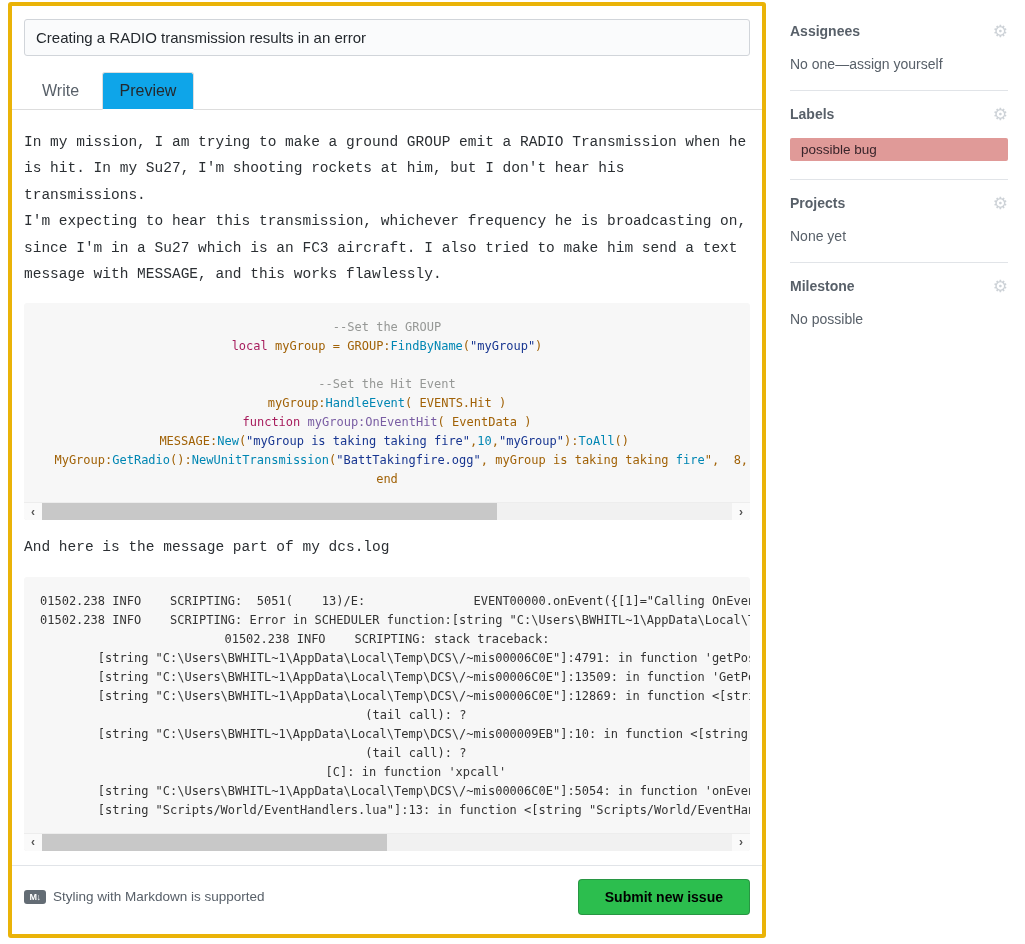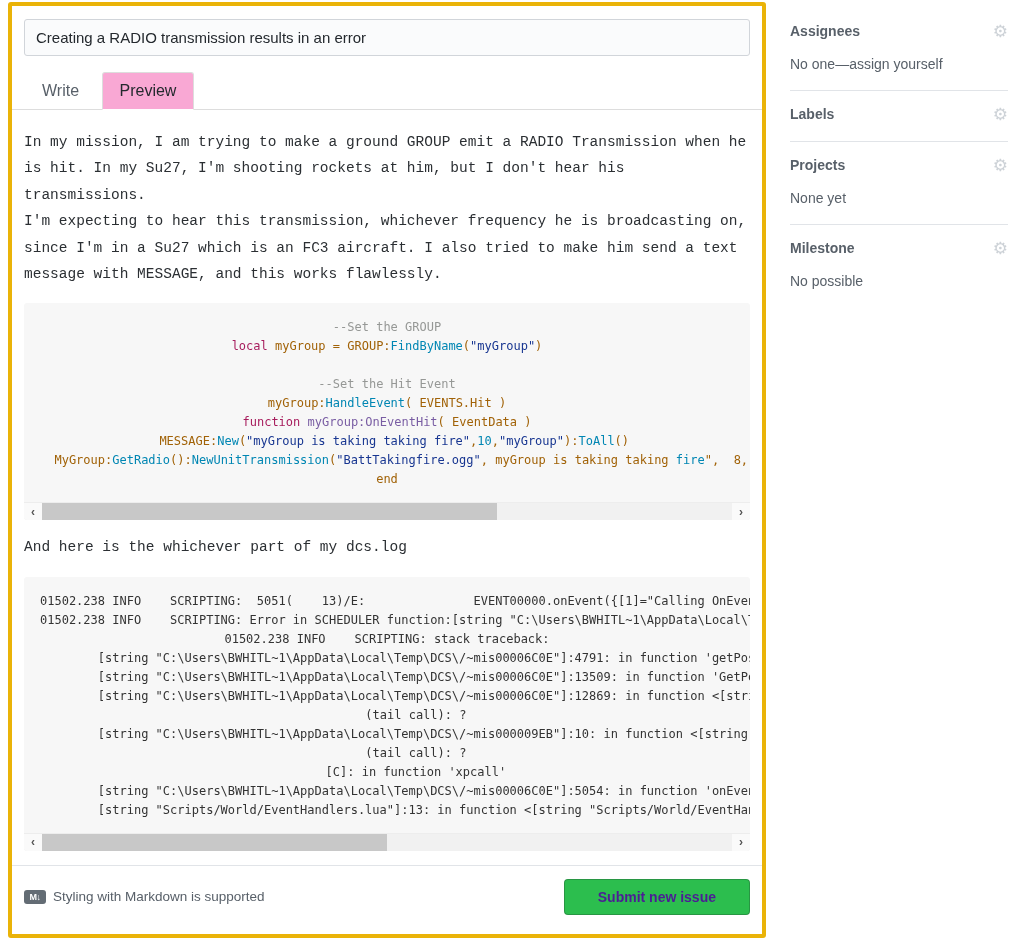--- a/index.html
+++ b/index.html
@@ -10,21 +10,21 @@
     border:4px solid #eab308; border-radius:3px; background:#fff; }
 
   .title-wrap { padding:13px 12px 0 12px; }
   .title-input { width:100%; height:37px; border:1px solid #d1d5da; border-radius:3px;
     background:#fafbfc; font-family:"Liberation Sans", sans-serif; font-size:15px;
     color:#24292e; padding:0 11px; outline:none; }
 
   .tabnav { margin-top:16px; padding:0 12px; border-bottom:1px solid #ddd; }
   .tab { display:inline-block; padding:9px 17px; font-size:16px; color:#586069;
     cursor:pointer; border:1px solid transparent; margin-bottom:-1px; }
-  .tab.active { background:#f9a8d4; border:1px solid #ddd; border-bottom:1px solid #fff;
+  .tab.active { background:#0ea5e9; border:1px solid #ddd; border-bottom:1px solid #fff;
     border-radius:3px 3px 0 0; color:#24292e; }
 
   .preview-body { padding:19px 12px 0 12px; }
   .markdown { font-size:14.5px; line-height:1.82; color:#2b2f33; }
   .markdown p { margin-bottom:16px;font-family:Liberation Mono, monospace; }
 
   .code-wrap { background:#f7f7f7; border-radius:3px; margin:16px 0 14px 0; overflow:hidden;text-align:center; }
   .code-inner { padding:15px 16px 13px 16px; font-family:"DejaVu Sans Mono","Liberation Mono",monospace;
     font-size:12px; line-height:19px; white-space:pre; overflow:hidden; color:#333; }
   .code-inner div { height:19px; white-space:pre; }
@@ -43,22 +43,22 @@
   .hs-track { flex:1; position:relative; background:#f1f1f1; }
   .hs-thumb { position:absolute; top:0; bottom:0; left:0; background:#c8c8c8; cursor:pointer; }
 
   .form-footer { border-top:1px solid #e1e4e8; margin-top:4px; padding:13px 12px;
     display:flex; align-items:center; justify-content:space-between; }
   .md-note { display:flex; align-items:center; gap:7px; color:#586069; font-size:13.5px; cursor:pointer; }
   .md-badge { display:inline-flex; align-items:center; justify-content:center;
     width:22px; height:14px; background:#636c74; border-radius:3px; color:#fff;
     font-size:9px; font-weight:bold; letter-spacing:-0.5px; }
   .submit-btn { background:#2cbe4e; border:1px solid rgba(27,31,35,0.25); border-radius:4px;
-    color:#4c1d95; font-family:"Liberation Sans", sans-serif; font-size:14px; font-weight:bold;
-    padding:9px 33px; cursor:pointer; }
+    color:#000000; font-family:"Liberation Sans", sans-serif; font-size:14px; font-weight:bold;
+    padding:9px 26px; cursor:pointer; }
 
   .sidebar { position:absolute; left:790px; top:8px; width:218px; }
   .side-section { border-bottom:1px solid #e1e4e8; padding:15px 0 18px 0; }
   .side-section.last { border-bottom:none; }
   .side-head { display:flex; align-items:flex-start; justify-content:space-between; }
   .side-title { font-size:14px; font-weight:bold; color:#586069; }
   .gear { color:#cdd2d7; font-size:17px; line-height:1; cursor:pointer; }
   .side-body { margin-top:16px; font-size:14px; color:#586069; }
   .label-chip { margin-top:15px; padding:4px 11px; border-radius:2px; font-size:13.5px;
     color:#38242a; cursor:pointer; }
@@ -85,21 +85,21 @@
         <div class="code-inner"><div><span class="t-c">--Set the GROUP</span></div><div><span class="t-k">local</span><span class="t-p"> myGroup = GROUP:</span><span class="t-nf">FindByName</span><span class="t-p">(</span><span class="t-s">"myGroup"</span><span class="t-p">)</span></div><div>&nbsp;</div><div><span class="t-c">--Set the Hit Event</span></div><div><span class="t-p">myGroup:</span><span class="t-nf">HandleEvent</span><span class="t-p">( EVENTS.Hit )</span></div><div><span class="t-k">function</span><span class="t-p"> </span><span class="t-fd">myGroup:OnEventHit</span><span class="t-p">( EventData )</span></div><div><span class="t-p">  MESSAGE:</span><span class="t-nf">New</span><span class="t-p">(</span><span class="t-s">"myGroup is taking taking fire"</span><span class="t-p">,</span><span class="t-m">10</span><span class="t-p">,</span><span class="t-s">"myGroup"</span><span class="t-p">):</span><span class="t-nf">ToAll</span><span class="t-p">()</span></div><div><span class="t-p">  MyGroup:</span><span class="t-nf">GetRadio</span><span class="t-p">():</span><span class="t-nf">NewUnitTransmission</span><span class="t-p">(</span><span class="t-s">"BattTakingfire.ogg"</span><span class="t-p">, myGroup is taking taking </span><span class="t-nf">fire</span><span class="t-p">",  8, 122</span></div><div><span class="t-p">end</span></div></div>
         <div class="hscroll">
           <span class="hs-arr">‹</span>
           <div class="hs-track">
             <div class="hs-thumb" style="width:66%"></div>
           </div>
           <span class="hs-arr">›</span>
         </div>
       </div>
 
-      <p>And here is the whichever part of my dcs.log</p>
+      <p>And here is the message part of my dcs.log</p>
 
       <div class="code-wrap">
         <div class="log-pre">01502.238 INFO    SCRIPTING:  5051(    13)/E:               EVENT00000.onEvent({[1]="Calling OnEventHit"
 01502.238 INFO    SCRIPTING: Error in SCHEDULER function:[string "C:\Users\BWHITL~1\AppData\Local\Temp\DCS\/~mis00006C0E"]
 01502.238 INFO    SCRIPTING: stack traceback:
         [string "C:\Users\BWHITL~1\AppData\Local\Temp\DCS\/~mis00006C0E"]:4791: in function 'getPosition'
         [string "C:\Users\BWHITL~1\AppData\Local\Temp\DCS\/~mis00006C0E"]:13509: in function 'GetPointVec3'
         [string "C:\Users\BWHITL~1\AppData\Local\Temp\DCS\/~mis00006C0E"]:12869: in function &lt;[string "C:\Users
         (tail call): ?
         [string "C:\Users\BWHITL~1\AppData\Local\Temp\DCS\/~mis000009EB"]:10: in function &lt;[string "C:\Users
@@ -136,20 +136,21 @@
       <span class="gear">⚙</span>
     </div>
     <div class="side-body">No one—assign yourself</div>
   </div>
 
   <div class="side-section">
     <div class="side-head">
       <span class="side-title">Labels</span>
       <span class="gear">⚙</span>
     </div>
+    <div class="label-chip" style="background-color: rgb(224, 154, 152);">possible bug</div>
   </div>
 
   <div class="side-section">
     <div class="side-head">
       <span class="side-title">Projects</span>
       <span class="gear">⚙</span>
     </div>
     <div class="side-body">None yet</div>
   </div>
 

